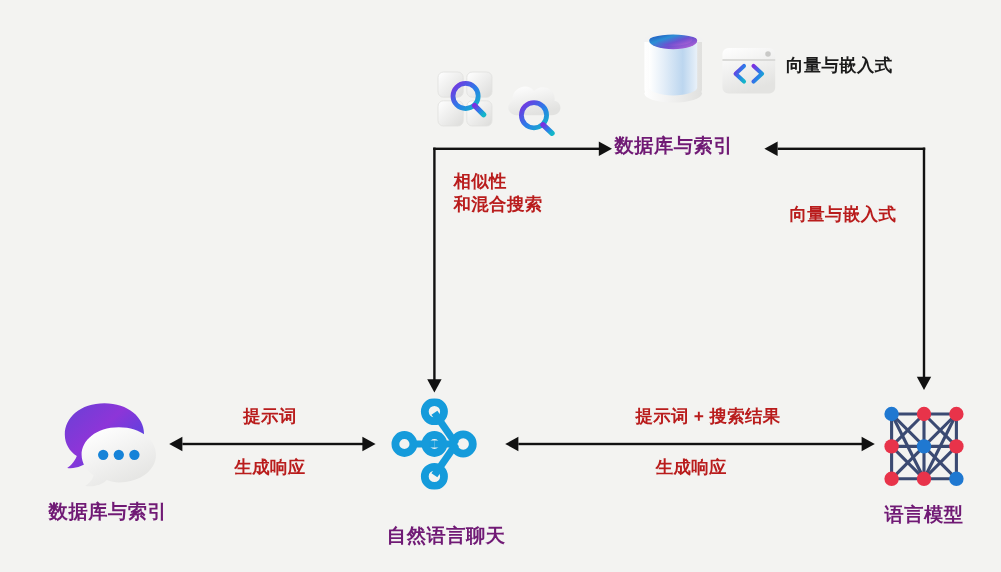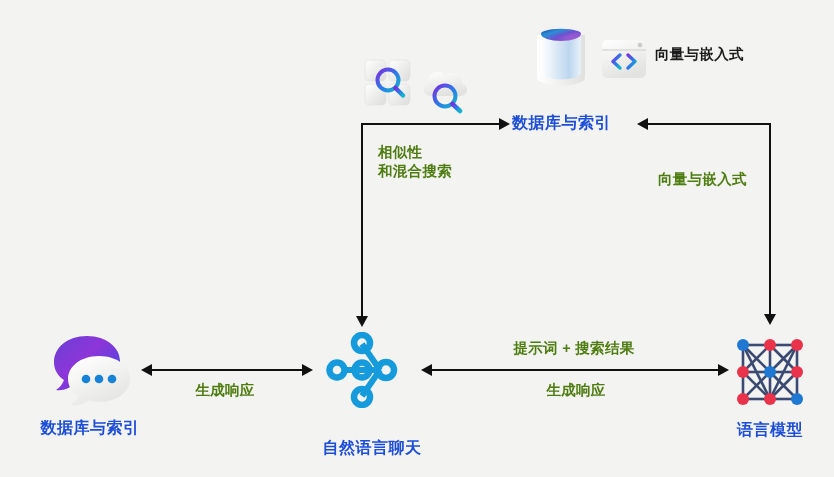--- a/index.html
+++ b/index.html
@@ -14,31 +14,31 @@
     position: relative;
     width: 834px;
     height: 477px;
     background: #f3f3f1;
     overflow: hidden;
   }
 
   
   .node-label {
     position: absolute;
-    color: #1d4ed8;
+    color: #701a75;
     font-weight: bold;
     font-size: 16px;
     line-height: 20px;
     text-align: center;
     white-space: pre;
     letter-spacing: 0.5px;
   }
   .edge-label {
     position: absolute;
-    color: #4d7c0f;
+    color: #b91c1c;
     font-size: 14.5px;
     line-height: 19px;
     font-weight: bold;
     white-space: pre;
     text-align: center;
     letter-spacing: 0.3px;
   }
   .icon-caption {
     position: absolute;
     color: #1b1b1b;
@@ -264,21 +264,22 @@
       <circle cx="10" cy="62" r="6" fill="#e8334a"></circle>
       <circle cx="37" cy="62" r="6" fill="#e8334a"></circle>
       <circle cx="64" cy="62" r="6" fill="#1f78d1"></circle>
     </svg>
   </div>
   <div class="node-label" style="left:690px; top:420px; width:160px;">语言模型</div>
 
   <div class="hline" style="left:152px; top:369px; width:152px;"></div>
   <div class="arrow-l" style="left:141px; top:363.5px;"></div>
   <div class="arrow-r" style="left:302px; top:363.5px;"></div>
+  <div class="edge-label" style="left:155px; top:339px; width:140px;">提示词</div>
   <div class="edge-label" style="left:155px; top:381px; width:140px;">生成响应</div>
 
   <div class="hline" style="left:432px; top:369px; width:288px;"></div>
   <div class="arrow-l" style="left:421px; top:363.5px;"></div>
   <div class="arrow-r" style="left:718px; top:363.5px;"></div>
-  <div class="edge-label" style="left:428px; top:339px; width:292px;">提示词 + 搜索结果</div>
+  <div class="edge-label" style="left:444px; top:339px; width:292px;">提示词 + 搜索结果</div>
   <div class="edge-label" style="left:430px; top:381px; width:292px;">生成响应</div>
 
 </div>
 
 </body></html>

